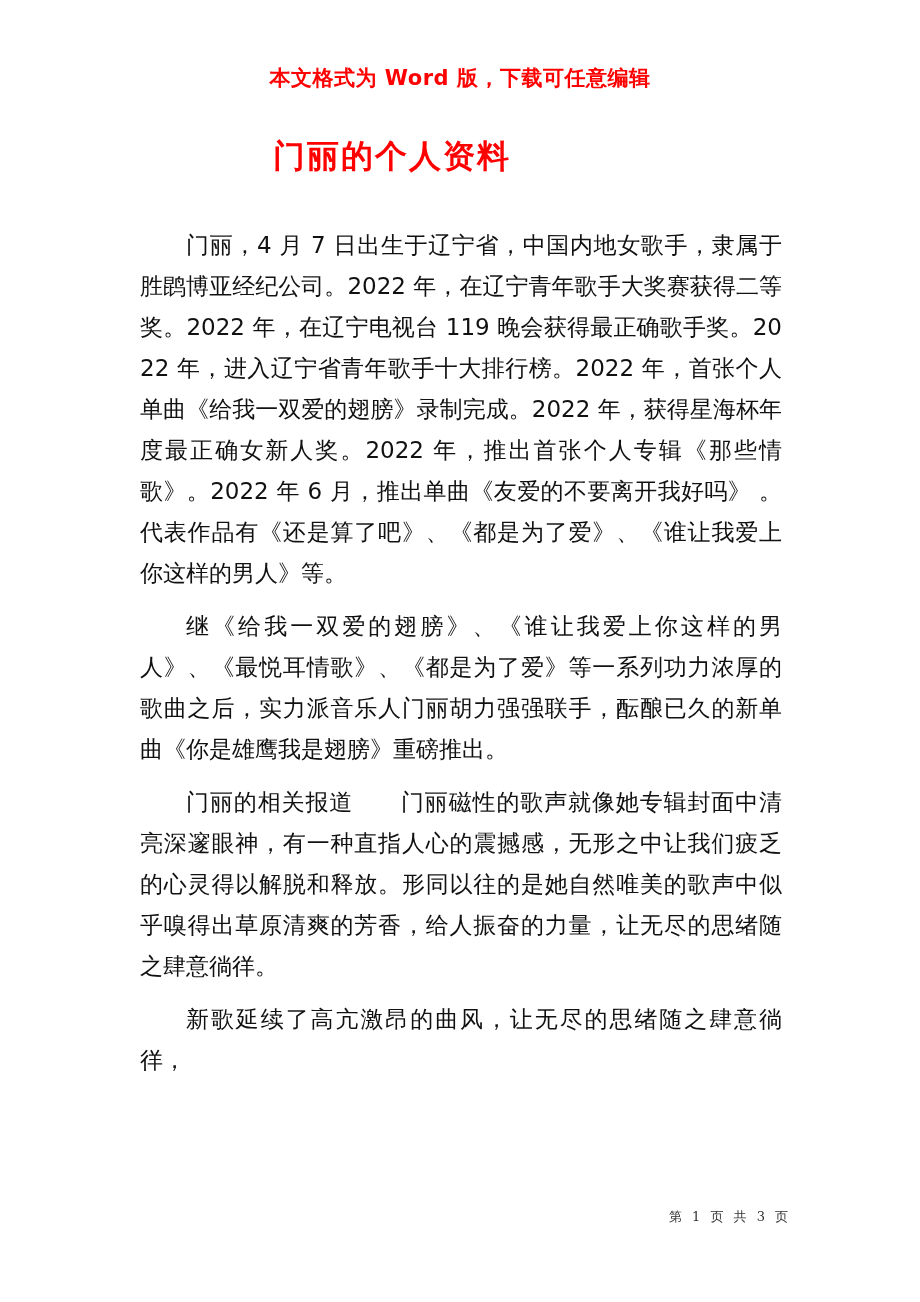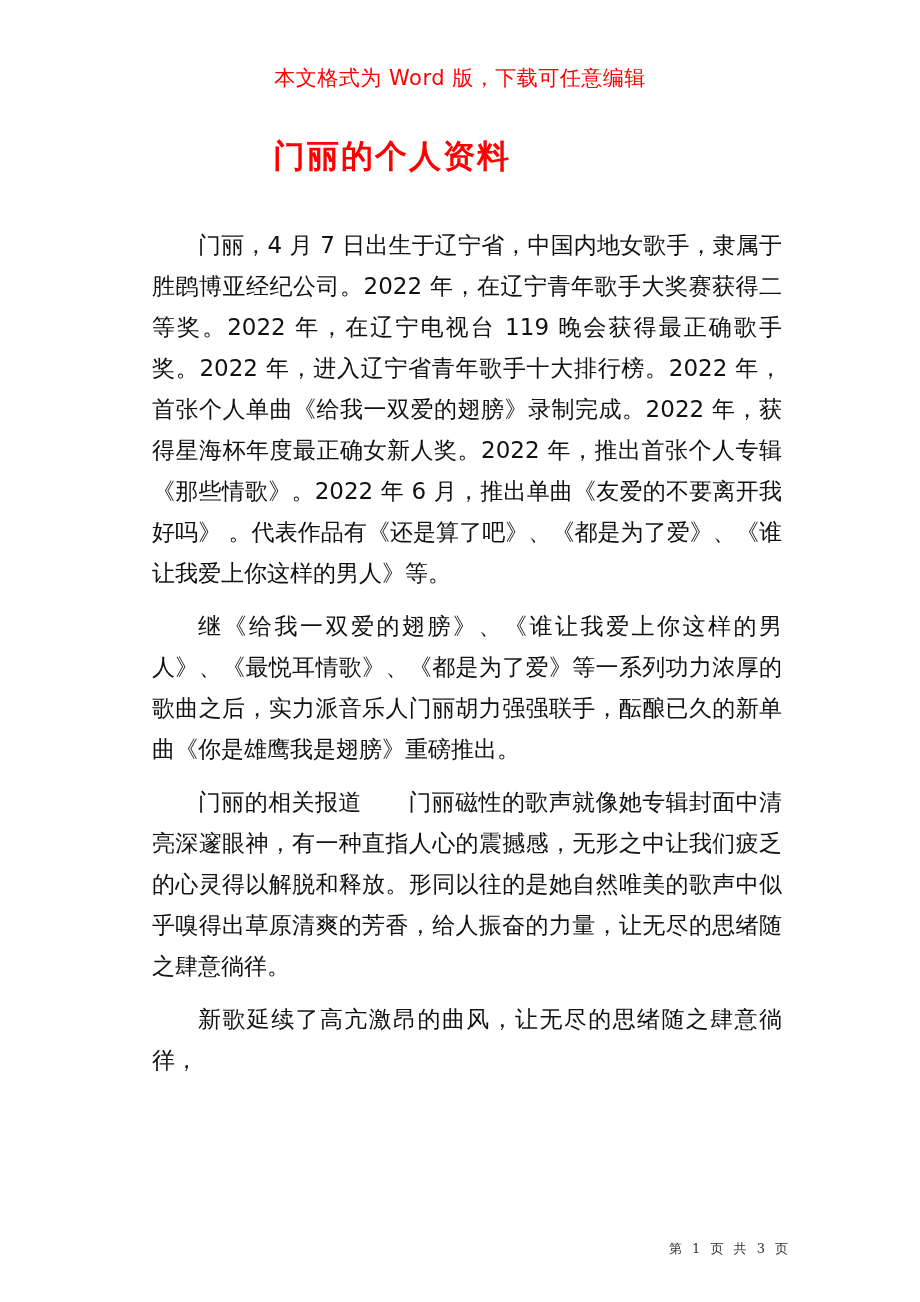--- a/index.html
+++ b/index.html
@@ -1,27 +1,27 @@
 <!DOCTYPE html>
 <html><head>
 <meta charset="utf-8">
 <style>
   html, body { margin: 0; padding: 0; background: #ffffff; }
   body { width: 920px; height: 1302px; position: relative; overflow: hidden;
          font-family: "DejaVu Sans", sans-serif; color: #111; }
   .page { position: absolute; left: 0; top: 0; width: 920px; height: 1302px; background: #fff; }
   .banner { position: absolute; top: 64px; left: 0; width: 920px; text-align: center;
-            font-size: 21px; font-weight: normal; color: #ff0000; letter-spacing: 0.5px; }
+            font-size: 21px; font-weight: bold; color: #ff0000; letter-spacing: 0.5px; }
   .title { position: absolute; top: 135px; left: 0; width: 784px; text-align: center;
            font-size: 32px; font-weight: bold; color: #ff0000; letter-spacing: 2px; }
   .body { position: absolute; top: 225px; left: 140px; width: 642px; }
-  .para { font-size: 23px; line-height: 41px; margin: 0 0 12px 12px; text-indent: 46px;
+  .para { font-size: 23px; line-height: 41px; margin: 0 0 12px 0; text-indent: 46px;
           text-align: justify; word-break: break-all; color: #111; }
   .footer { position: absolute; top: 1208px; left: 660px; width: 140px; text-align: center;
-            font-family: "DejaVu Serif", serif; font-size: 13px; color: #333; letter-spacing: 3px; margin-top: 32px; }
+            font-family: "DejaVu Serif", serif; font-size: 13px; color: #333; letter-spacing: 3px; }
 </style>
 </head>
 <body>
 
 <div class="page">
   <div class="banner">本文格式为 Word 版，下载可任意编辑</div>
   <div class="title">门丽的个人资料</div>
   <div class="body">
     <p class="para">门丽，4 月 7 日出生于辽宁省，中国内地女歌手，隶属于胜鹍博亚经纪公司。2022 年，在辽宁青年歌手大奖赛获得二等奖。2022 年，在辽宁电视台 119 晚会获得最正确歌手奖。2022 年，进入辽宁省青年歌手十大排行榜。2022 年，首张个人单曲《给我一双爱的翅膀》录制完成。2022 年，获得星海杯年度最正确女新人奖。2022 年，推出首张个人专辑《那些情歌》。2022 年 6 月，推出单曲《友爱的不要离开我好吗》 。代表作品有《还是算了吧》、《都是为了爱》、《谁让我爱上你这样的男人》等。</p>
     <p class="para">继《给我一双爱的翅膀》、《谁让我爱上你这样的男人》、《最悦耳情歌》、《都是为了爱》等一系列功力浓厚的歌曲之后，实力派音乐人门丽胡力强强联手，酝酿已久的新单曲《你是雄鹰我是翅膀》重磅推出。</p>

